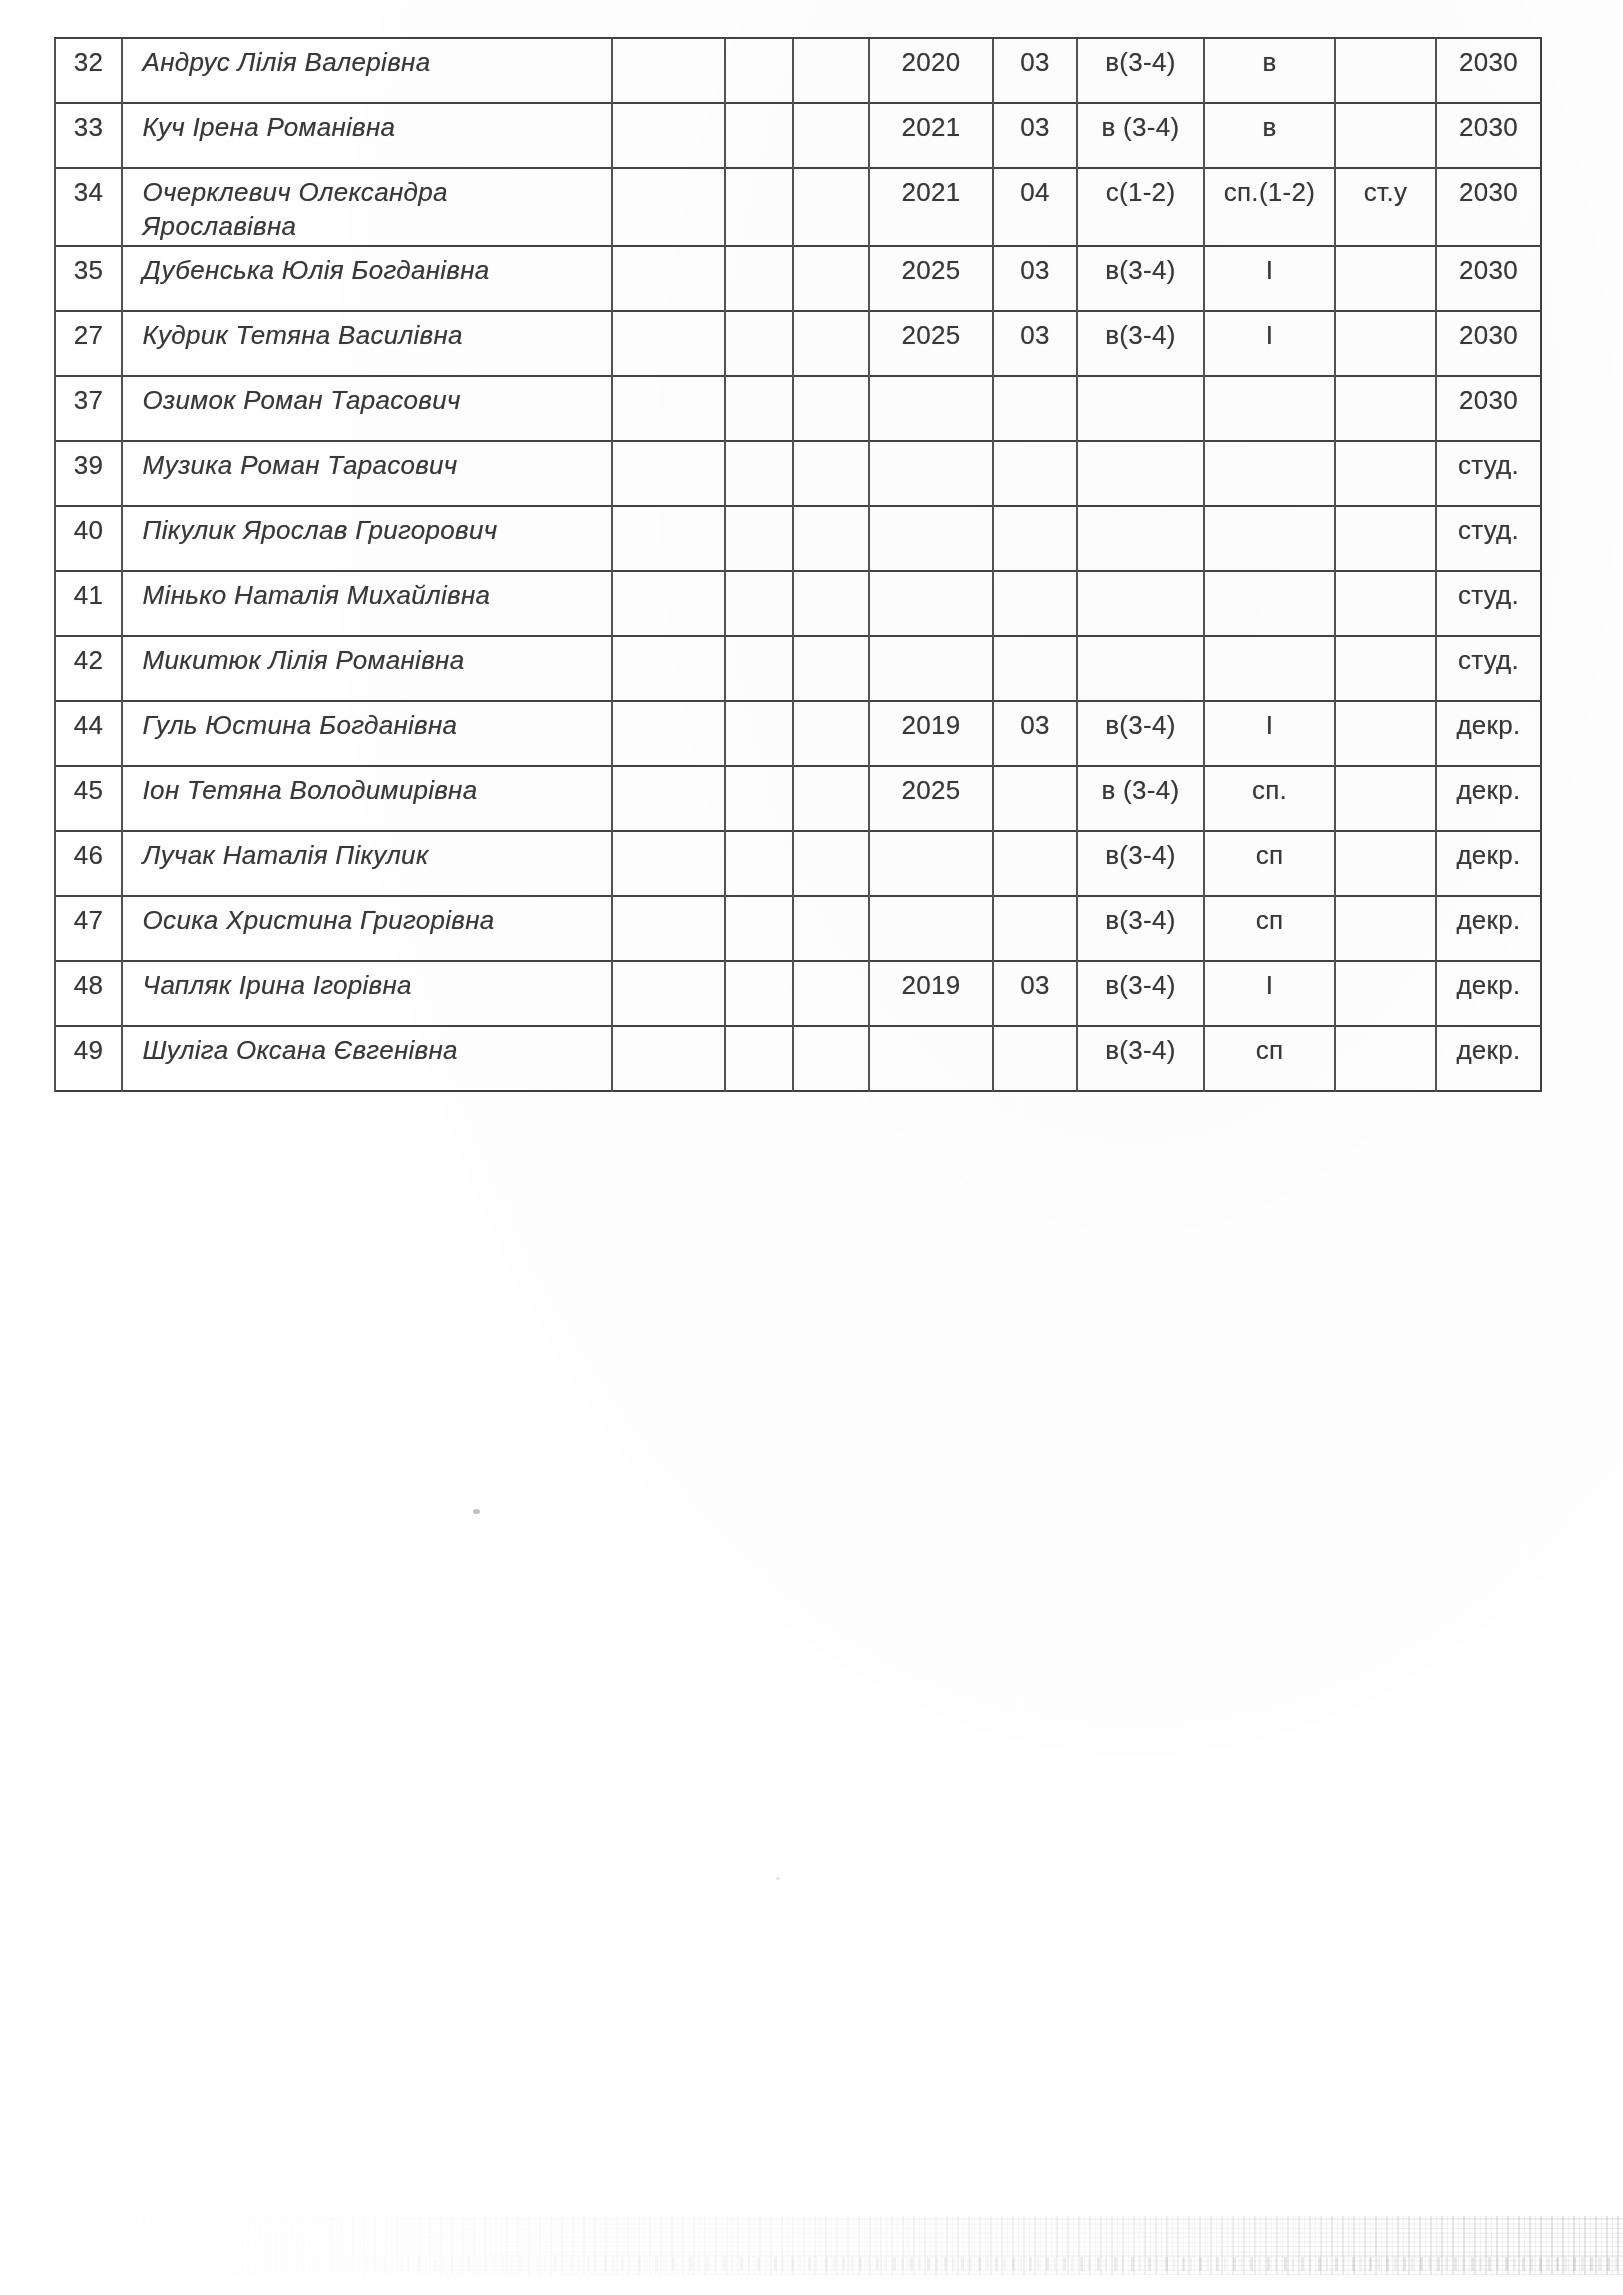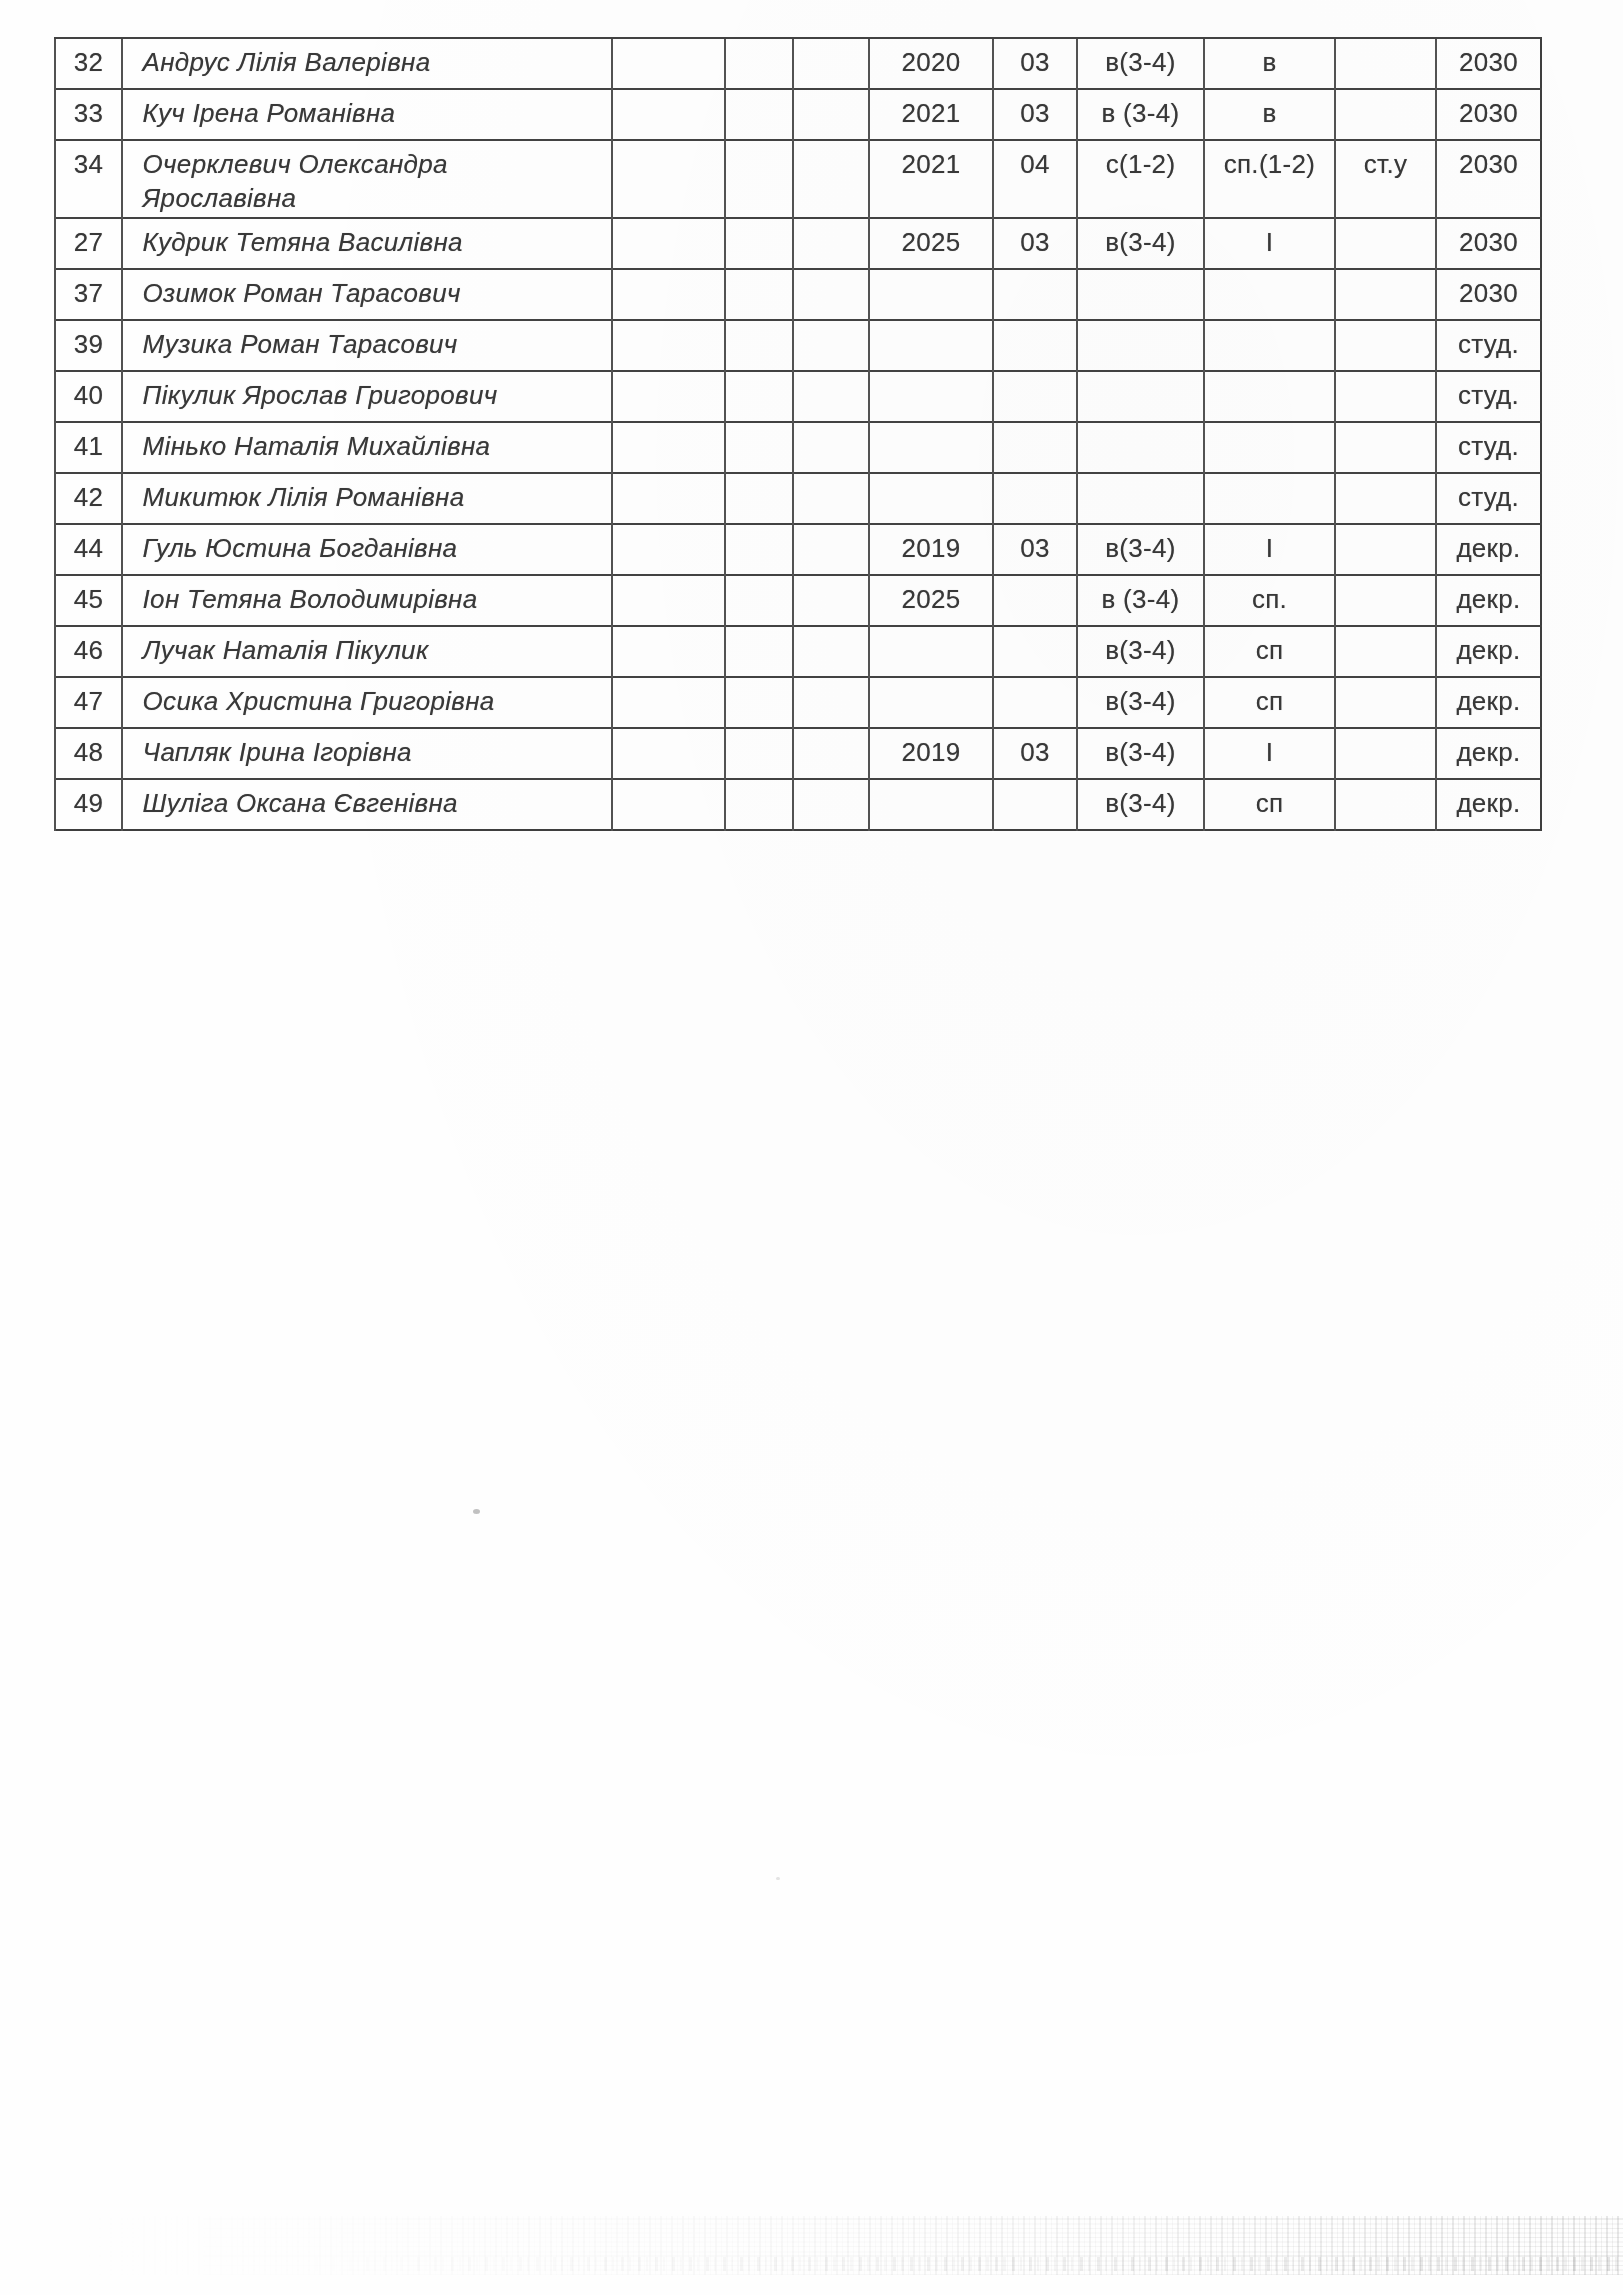--- a/index.html
+++ b/index.html
@@ -40,21 +40,21 @@
     vertical-align: top;
     text-align: center;
     padding: 5.9px 2.6px 2.6px 2.6px;
     font-size: 26px;
     line-height: 34px;
     overflow: hidden;
     text-shadow: 0 0 0.7px rgba(70,70,70,0.55);
     letter-spacing: 0.3px;
   }
   table.roster tr {
-    height: 51px;
+    height: 65px;
   }
   table.roster tr.tall {
     height: 68px;
   }
   table.roster td.c-num {
     text-align: center;
   }
   table.roster td.c-name {
     text-align: left;
     padding-left: 19.6px;
@@ -164,20 +164,33 @@
           <td class="c-num"></td>
           <td class="c-num"></td>
           <td class="c-num">2021</td>
           <td class="c-num">04</td>
           <td class="c-num">с(1-2)</td>
           <td class="c-num">сп.(1-2)</td>
           <td class="c-num">ст.у</td>
           <td class="c-num">2030</td>
         </tr>
         <tr>
+          <td class="c-num">35</td>
+          <td class="c-name">Дубенська Юлія Богданівна</td>
+          <td class="c-num"></td>
+          <td class="c-num"></td>
+          <td class="c-num"></td>
+          <td class="c-num">2025</td>
+          <td class="c-num">03</td>
+          <td class="c-num">в(3-4)</td>
+          <td class="c-num">І</td>
+          <td class="c-num"></td>
+          <td class="c-num">2030</td>
+        </tr>
+        <tr>
           <td class="c-num">27</td>
           <td class="c-name">Кудрик Тетяна Василівна</td>
           <td class="c-num"></td>
           <td class="c-num"></td>
           <td class="c-num"></td>
           <td class="c-num">2025</td>
           <td class="c-num">03</td>
           <td class="c-num">в(3-4)</td>
           <td class="c-num">І</td>
           <td class="c-num"></td>

